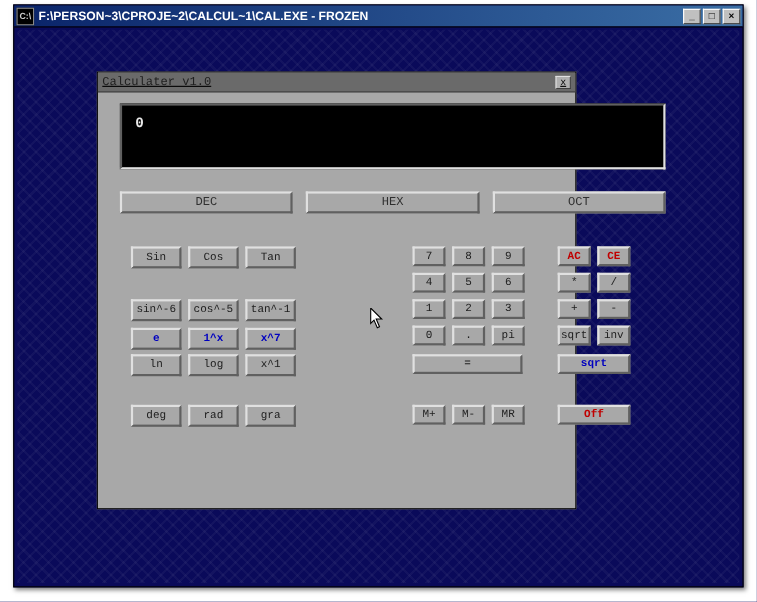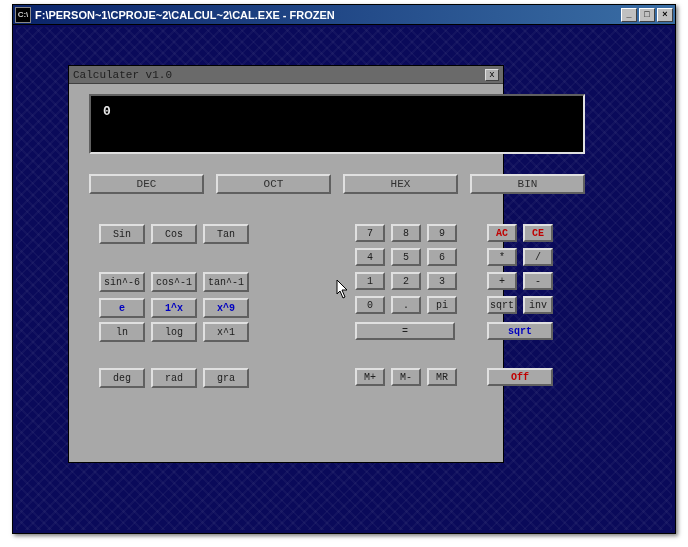--- a/index.html
+++ b/index.html
@@ -62,24 +62,25 @@
   .outer-body {
     position: absolute;
     left: 3px; right: 3px; top: 22px; bottom: 3px;
     background: #0a0a5a;
     background-image:
       repeating-linear-gradient(45deg, rgba(255,255,255,0.04) 0 2px, transparent 2px 8px),
       repeating-linear-gradient(-45deg, rgba(255,255,255,0.04) 0 2px, transparent 2px 8px);
   }
   .calc-window {
     position: absolute;
-    left: 52px; top: 38px;
+    left: 72px; top: 38px;
     width: 436px; height: 398px;
     background: #a8a8a8;
     border: 1px solid #000;
+    text-decoration: underline;
   }
   .calc-titlebar {
     height: 18px;
     background: #6a6a6a;
     border-bottom: 1px solid #404040;
     display: flex;
     align-items: center;
     padding: 0 4px;
     color: #202020;
   }
@@ -147,57 +148,56 @@
     pointer-events: none;
   }
   .cursor svg { width: 100%; height: 100%; }
 </style>
 </head>
 <body>
 
 <div class="outer-window">
   <div class="outer-titlebar">
     <div class="sys-icon">C:\</div>
-    <div class="title-text">F:\PERSON~1\CPROJE~2\CALCUL~2\CAL.EXE - FROZEN</div>
+    <div class="title-text">F:\PERSON~3\CPROJE~2\CALCUL~1\CAL.EXE - FROZEN</div>
     <div class="win-btns">
       <div class="win-btn">_</div>
       <div class="win-btn">□</div>
       <div class="win-btn">×</div>
     </div>
   </div>
   <div class="outer-body">
 
     <div class="calc-window">
       <div class="calc-titlebar">
         <span class="calc-title">Calculater v1.0</span>
         <div class="calc-close">x</div>
       </div>
 
       <div class="display">0</div>
 
       <div class="mode-row">
         <div class="mode-btn">DEC</div>
+        <div class="mode-btn">HEX</div>
         <div class="mode-btn">OCT</div>
-        <div class="mode-btn">HEX</div>
-        <div class="mode-btn">BIN</div>
       </div>
 
       <div class="pad">
 
         <div class="btn w h" style="left:10px; top:8px">Sin</div>
         <div class="btn w h" style="left:62px; top:8px">Cos</div>
         <div class="btn w h" style="left:114px;top:8px">Tan</div>
 
         <div class="btn w h" style="left:10px; top:56px">sin^-6</div>
-        <div class="btn w h" style="left:62px; top:56px">cos^-1</div>
+        <div class="btn w h" style="left:62px; top:56px">cos^-5</div>
         <div class="btn w h" style="left:114px;top:56px">tan^-1</div>
 
         <div class="btn w h blue" style="left:10px; top:82px">e</div>
         <div class="btn w h blue" style="left:62px; top:82px">1^x</div>
-        <div class="btn w h blue" style="left:114px;top:82px">x^9</div>
+        <div class="btn w h blue" style="left:114px;top:82px">x^7</div>
 
         <div class="btn w h" style="left:10px; top:106px">ln</div>
         <div class="btn w h" style="left:62px; top:106px">log</div>
         <div class="btn w h" style="left:114px;top:106px">x^1</div>
 
         <div class="btn w h" style="left:10px; top:152px">deg</div>
         <div class="btn w h" style="left:62px; top:152px">rad</div>
         <div class="btn w h" style="left:114px;top:152px">gra</div>
 
         <div class="btn ws hs" style="left:266px;top:8px">7</div>

